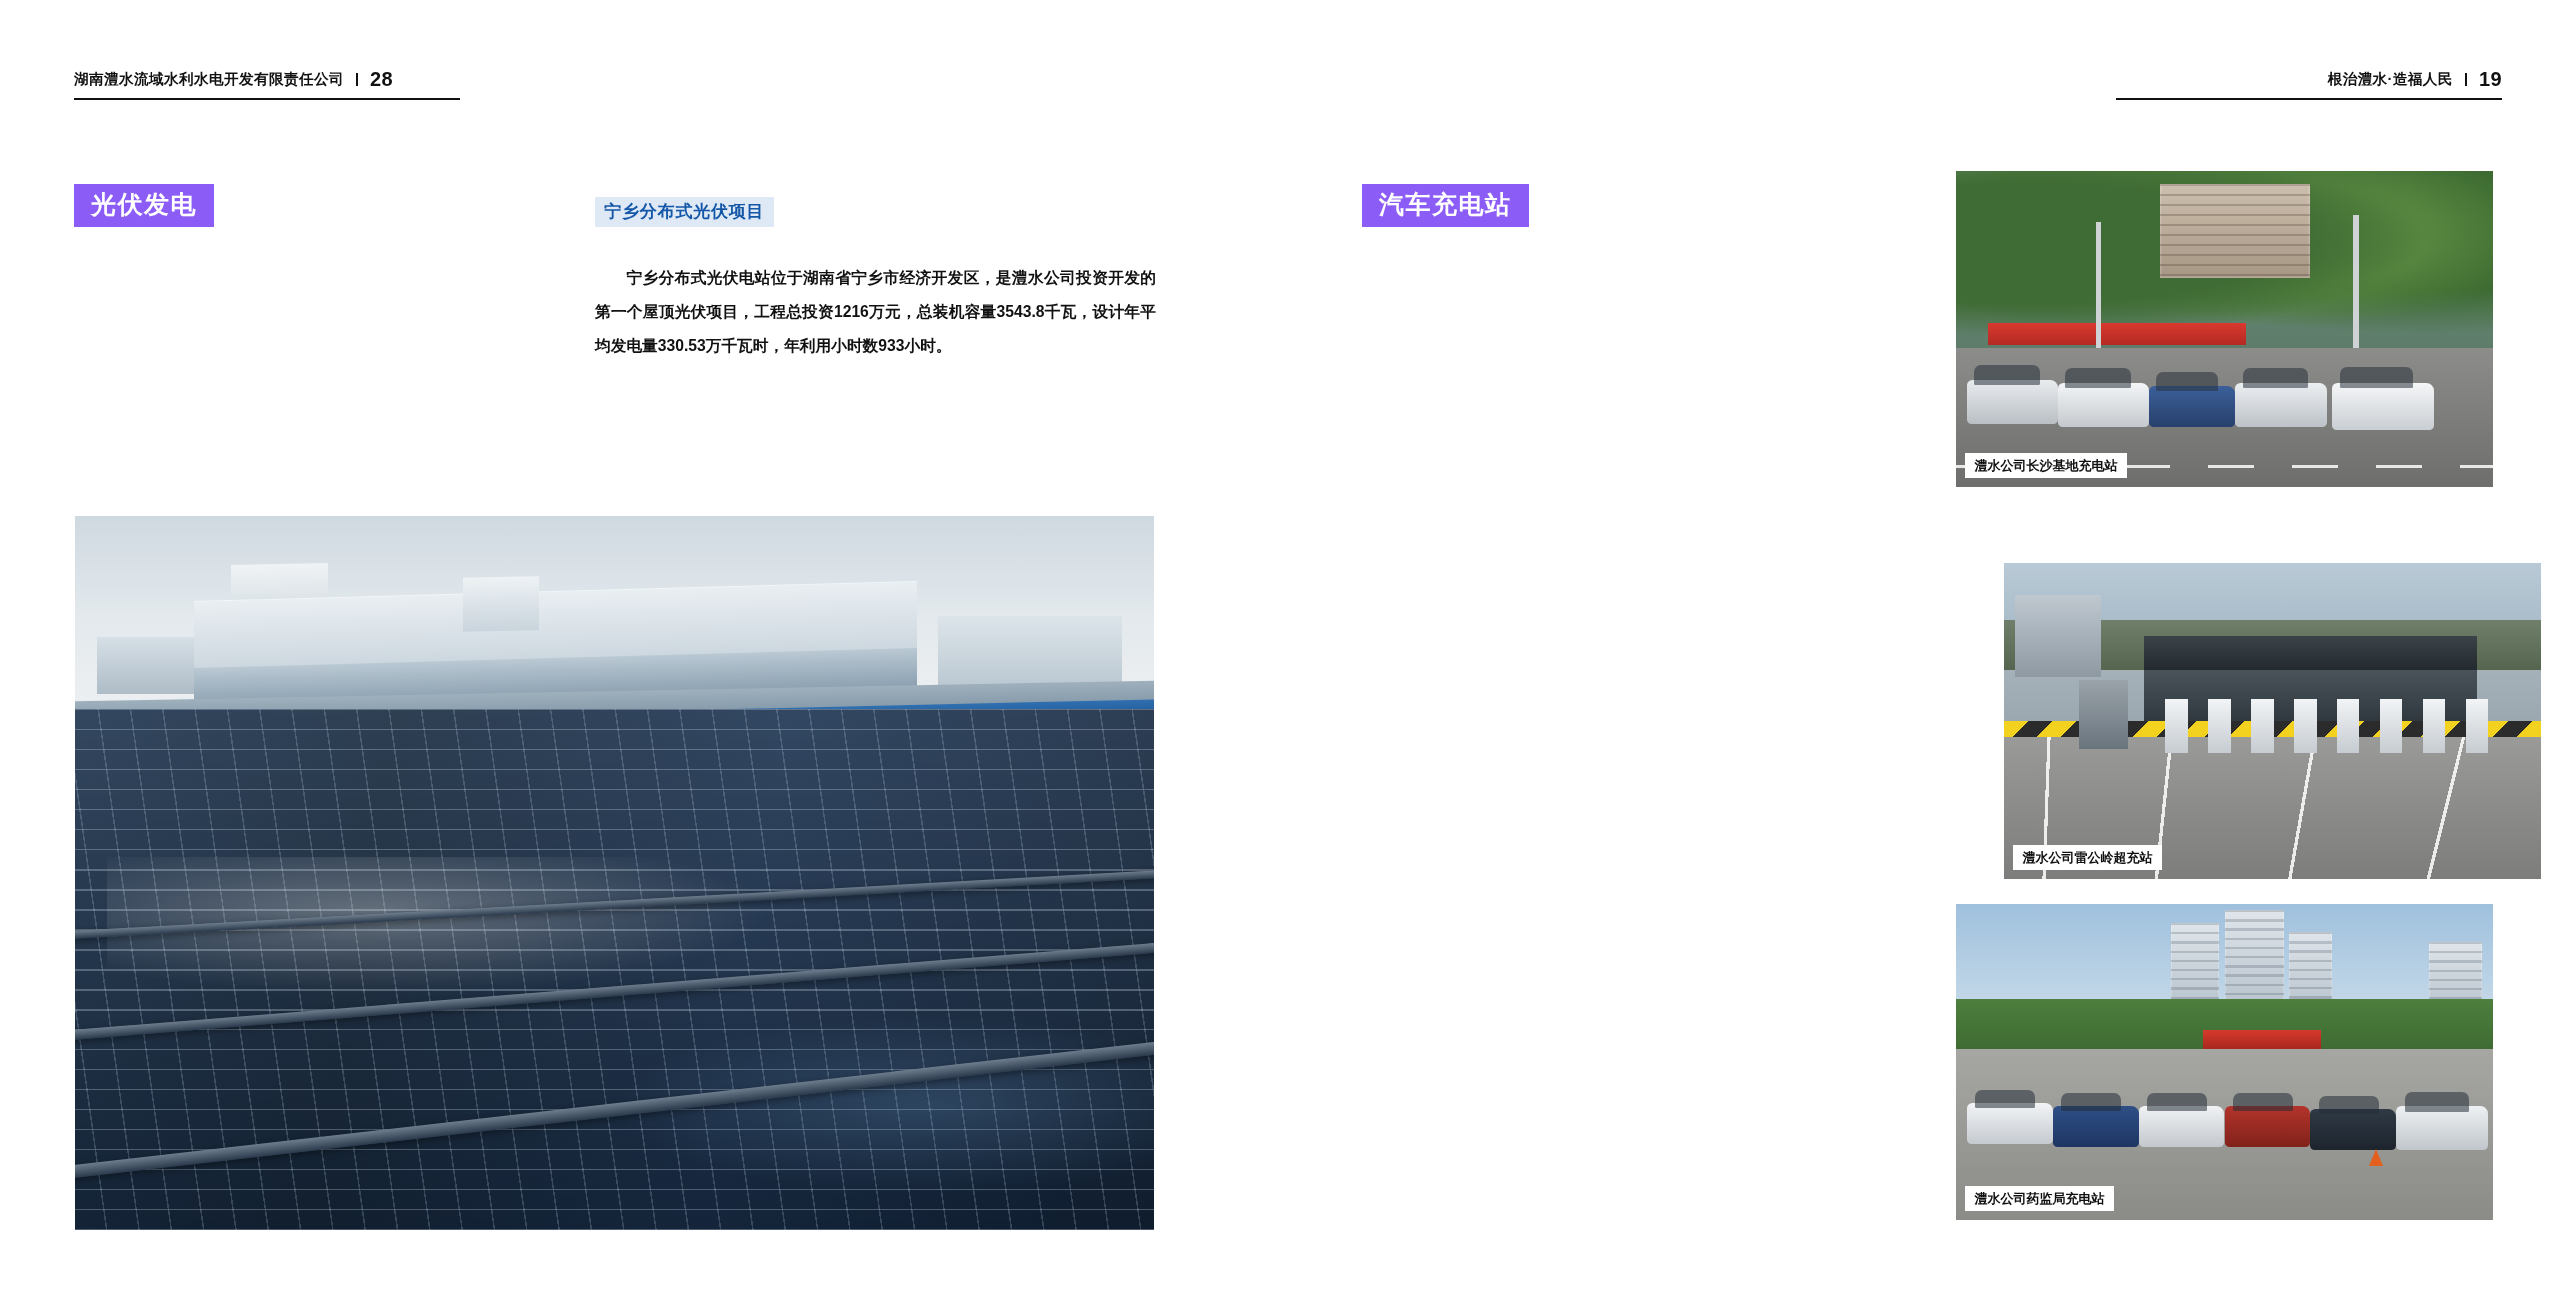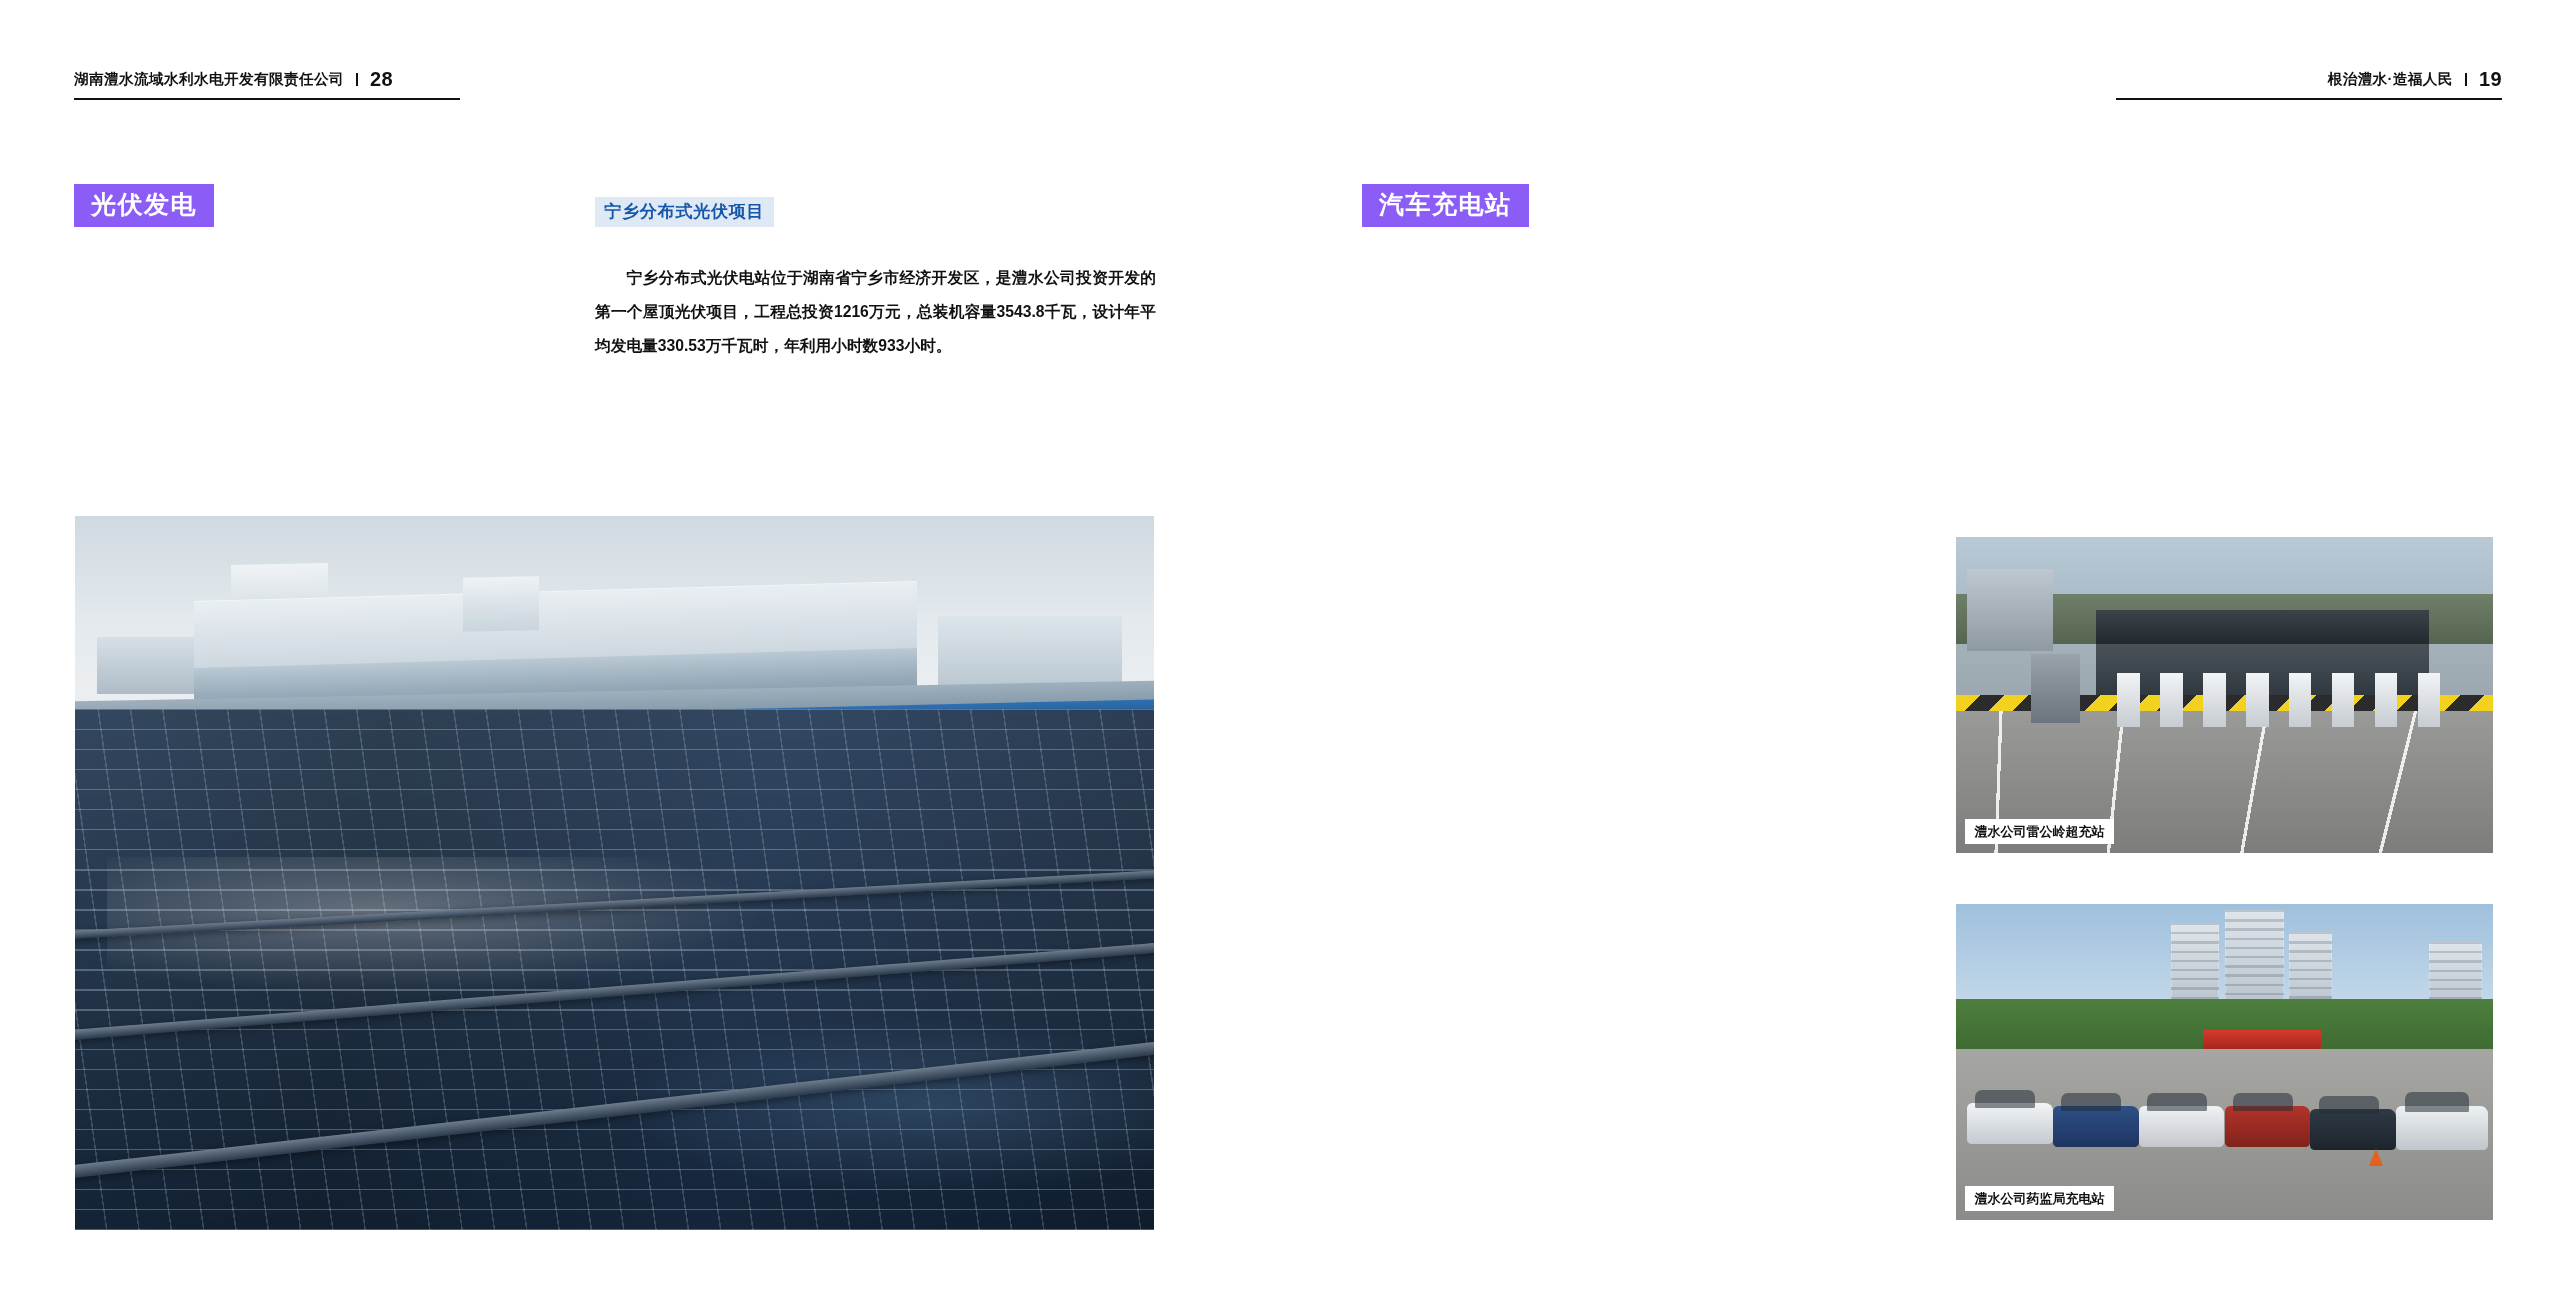--- a/index.html
+++ b/index.html
@@ -240,21 +240,21 @@
     color: #111;
     font-size: 13px;
     font-weight: bold;
     padding: 5.4px 9.2px 6.1px 9.2px;
     line-height: 1;
     white-space: nowrap;
   }
 
   .card1 { top: 171px; }
   .card1 .frame { height: 316px; background: linear-gradient(180deg,#8fa3ad 0%, #7b8f9a 100%); }
-  .card2 { top: 537px; }
+  .card2 { top: 563px; margin-left: 48px; }
   .card2 .frame { height: 316px; background: linear-gradient(180deg,#b9c4cb 0%, #7e8c95 100%); }
   .card3 { top: 904px; }
   .card3 .frame { height: 316px; background: linear-gradient(180deg,#9fb5c6 0%, #8e9aa2 100%); }
 
   
   .c1-trees {
     position: absolute; left:0; top:0; width:100%; height:58%;
     background:
       radial-gradient(ellipse at 12% 40%, #3f6b34 0%, #3f6b34 38%, rgba(0,0,0,0) 60%),
       radial-gradient(ellipse at 34% 28%, #4b7a3a 0%, #4b7a3a 34%, rgba(0,0,0,0) 58%),
@@ -404,20 +404,37 @@
       <span>根治澧水·造福人民</span>
       <span class="rule"></span>
       <span class="folio">19</span>
     </div>
     <div class="hairline hairline-right"></div>
 
     <div class="section-tag section-tag-right">汽车充电站</div>
 
   </div>
 
+  <div class="photo-card card1">
+    <div class="frame">
+      <div class="c1-trees"></div>
+      <div class="c1-bld"></div>
+      <div class="c1-ground"></div>
+      <div class="c1-banner"></div>
+      <div class="c1-pole p1"></div>
+      <div class="c1-pole p2"></div>
+      <div class="car c1-car1"></div>
+      <div class="car c1-car2"></div>
+      <div class="car c1-car3"></div>
+      <div class="car c1-car4"></div>
+      <div class="car c1-car5"></div>
+      <div class="c1-line"></div>
+      <div class="caption">澧水公司长沙基地充电站</div>
+    </div>
+  </div>
 
   <div class="photo-card card2">
     <div class="frame">
       <div class="c2-sky"></div>
       <div class="c2-hill"></div>
       <div class="c2-bld"></div>
       <div class="c2-canopy"></div>
       <div class="c2-wall"></div>
       <div class="c2-ground"></div>
       <div class="c2-park"></div>

